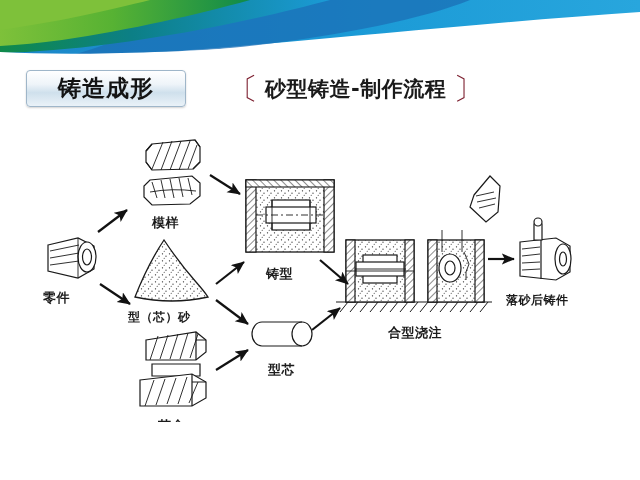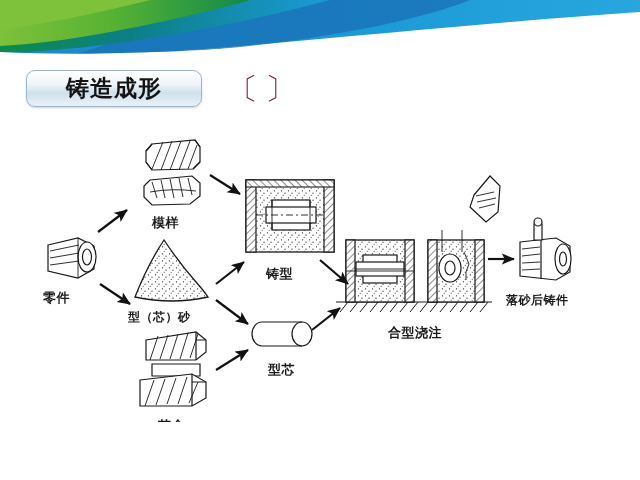--- a/index.html
+++ b/index.html
@@ -10,22 +10,22 @@
     position:relative;
   }
   #slide { position:absolute; left:0; top:0; width:640px; height:480px; background:#fff; }
 
   
   #header-banner { position:absolute; left:0; top:0; width:640px; height:62px; overflow:hidden; }
   #header-banner svg { display:block; }
 
   
   #title-button {
-    position:absolute; left:26px; top:70px; width:176px; height:37px;
-    border:1px solid #9fb6c9; border-radius:9px;
+    position:absolute; left:26px; top:70px; width:160px; height:37px;
+    border:1px solid #9fb6c9; border-radius:4px;
     background:linear-gradient(180deg,#ffffff 0%,#eef4f9 38%,#cfe0ec 62%,#eaf2f8 100%);
     box-shadow:0 1px 2px rgba(0,0,0,0.18);
     display:flex; align-items:center; justify-content:center;
   }
   #title-button .t {
     font-size:23px; font-weight:bold; color:#131313; letter-spacing:1px;
     font-family:"DejaVu Sans","Liberation Sans",sans-serif;
   }
 
   
@@ -95,20 +95,21 @@
       <path d="M0,52 C120,58 300,48 640,14 V62 H0 Z" fill="#ffffff"></path>
     </svg>
   </div>
 
   <div id="title-button">
     <span class="t">铸造成形</span>
   </div>
 
   <div id="subtitle-wrap">
     <span class="brk">〔</span>
+    <span class="st">砂型铸造-制作流程</span>
     <span class="brk">〕</span>
   </div>
 
   <div id="diagram">
   <svg width="640" height="310" viewBox="0 0 640 310">
     <defs>
       <marker id="ah" markerWidth="7" markerHeight="7" refX="5.6" refY="2.6" orient="auto">
         <path d="M0,0 L6,2.6 L0,5.2 L1.4,2.6 Z" class="arr"></path>
       </marker>
       <pattern id="stipple" width="6" height="6" patternUnits="userSpaceOnUse">

